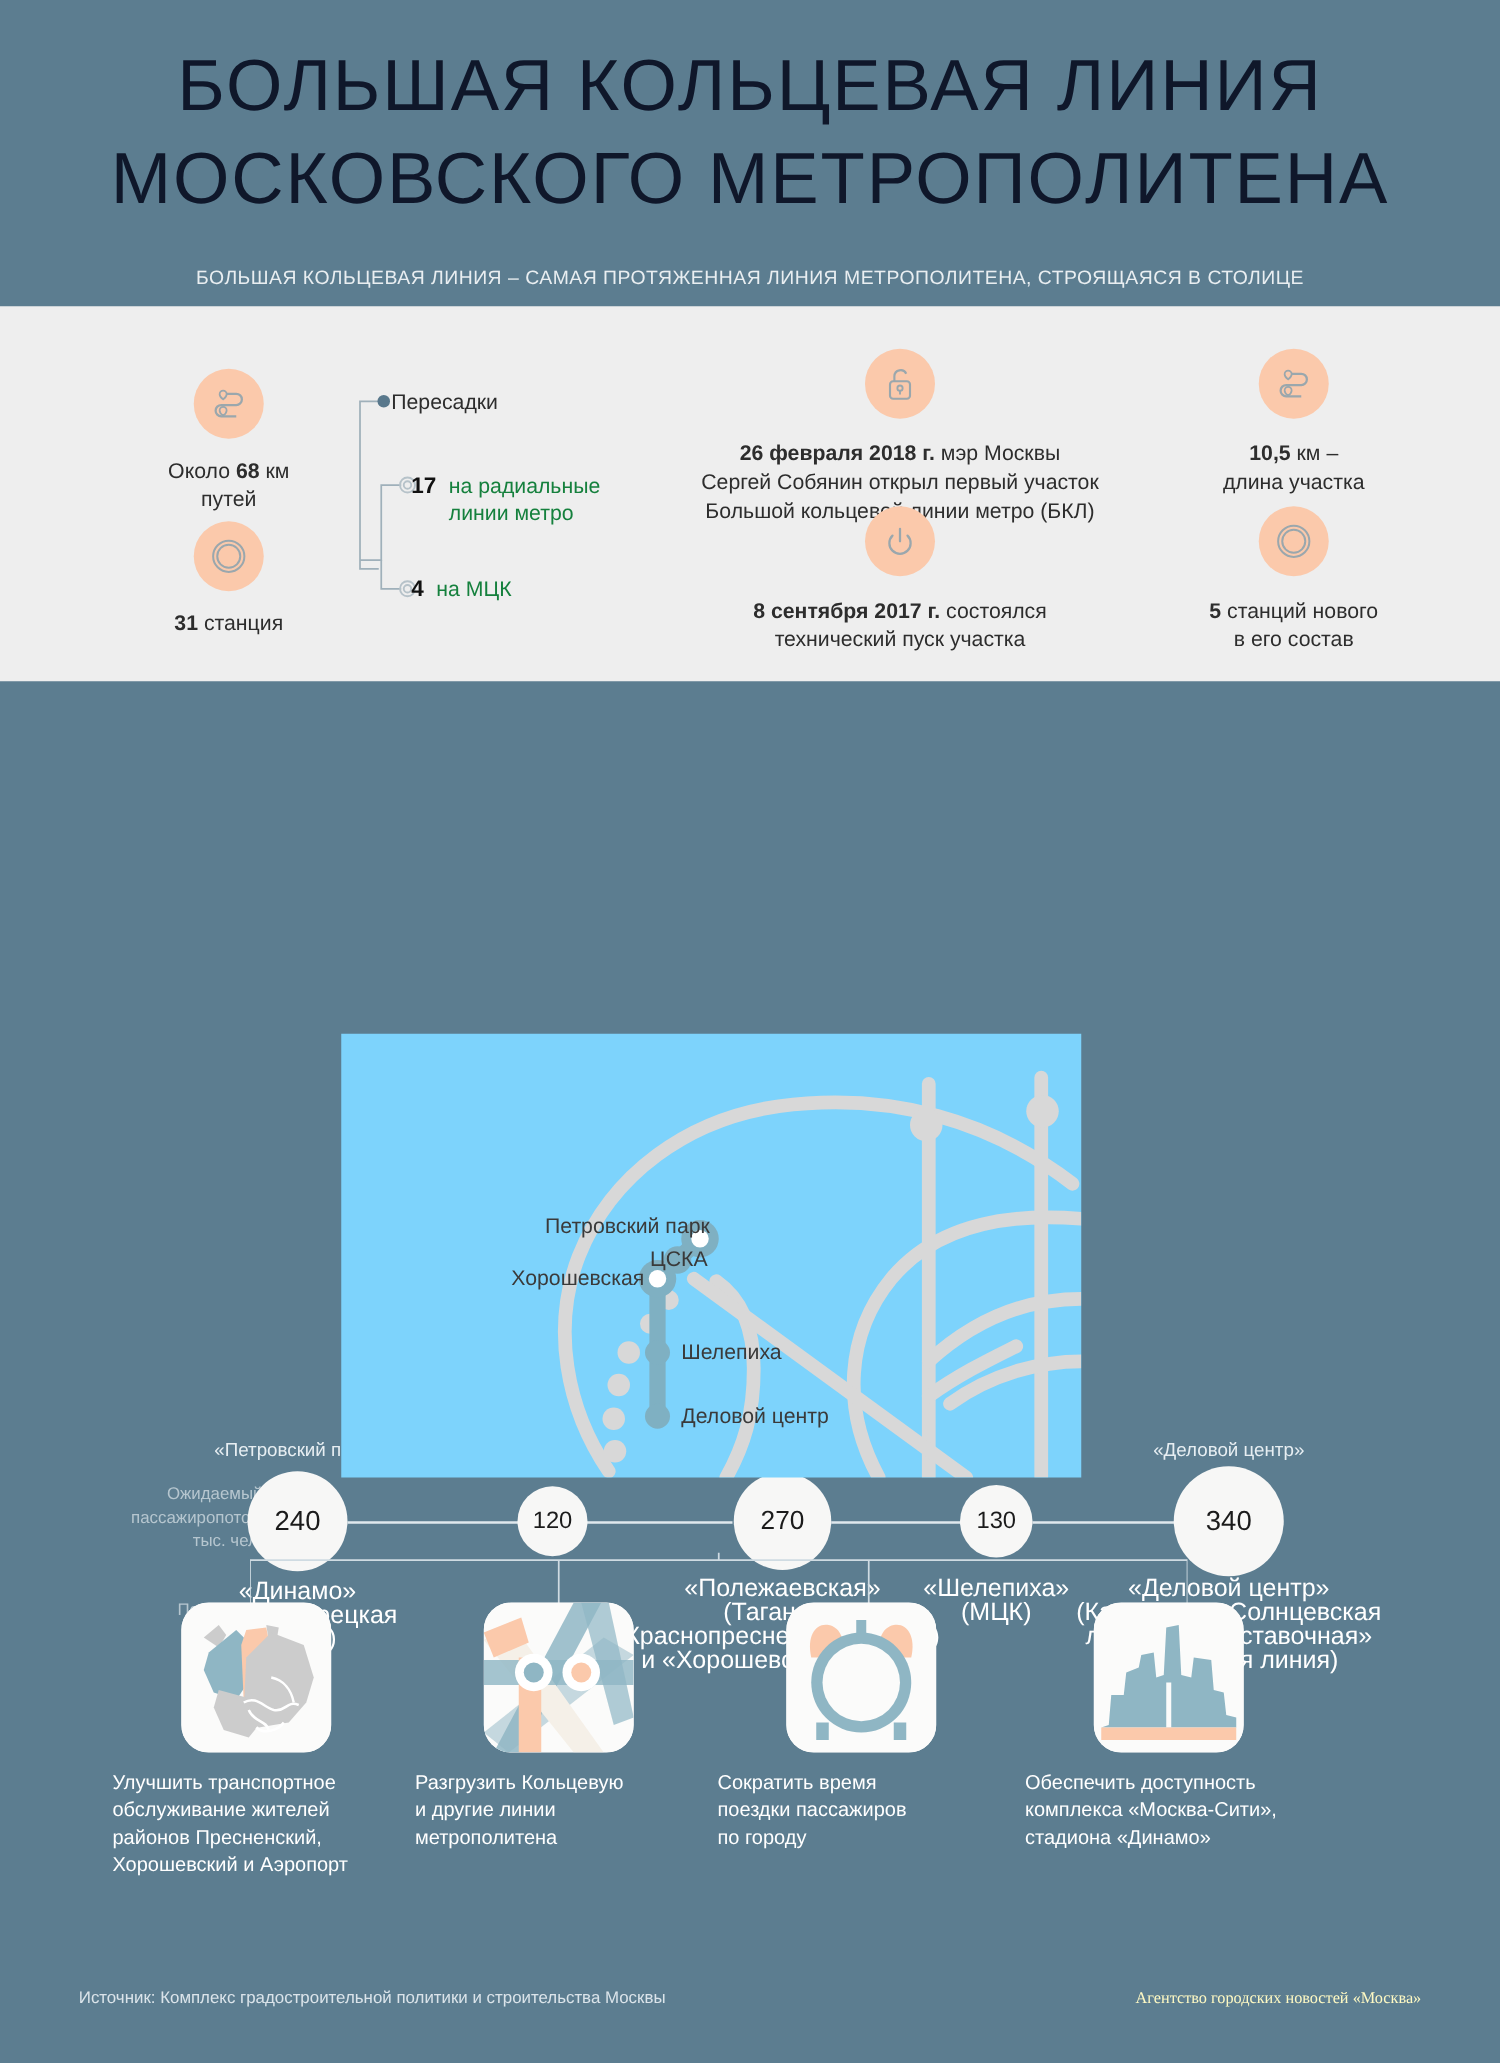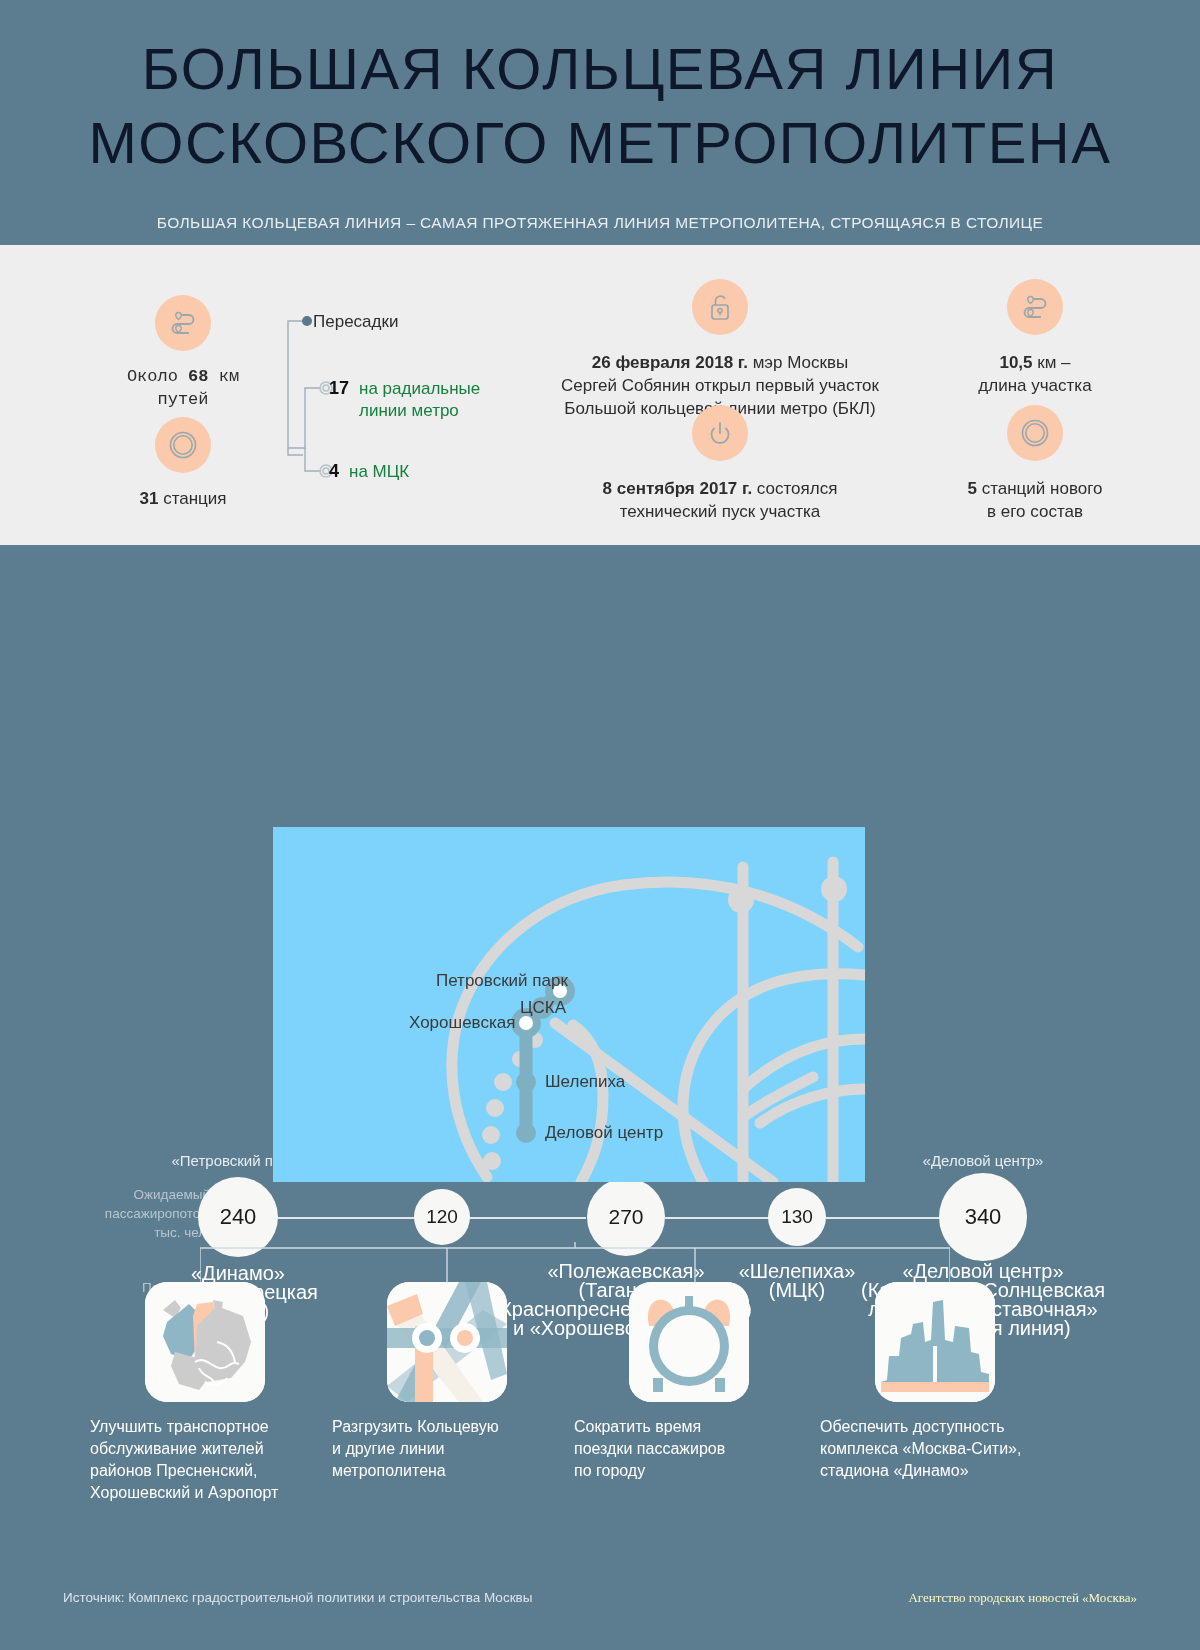--- a/index.html
+++ b/index.html
@@ -27,21 +27,21 @@
 
   
   .stats { position:absolute; left:0; top:245px; width:1200px; height:300px; background:#eeeeee; }
 
   .icon-circle {
     width:56px; height:56px; border-radius:50%;
     background:#fbc9ab; display:flex; align-items:center; justify-content:center;
   }
   .icon-circle svg { display:block; }
 
-  .stat-a { position:absolute; left:83px; top:50px; width:200px; text-align:center;font-family:Liberation Mono, monospace; }
+  .stat-a { position:absolute; left:83px; top:50px; width:200px; text-align:center; }
   .stat-a .icon-circle { margin:0 auto 14px; }
   .stat-b { position:absolute; left:83px; top:172px; width:200px; text-align:center; }
   .stat-b .icon-circle { margin:0 auto 14px; }
   .stat-text { font-size:17px; color:#2d2d2d; line-height:23px; }
   .stat-text b { font-weight:700; }
 
   
   .tree { position:absolute; left:285px; top:58px; width:260px; height:180px; }
   .tree svg { position:absolute; left:0; top:0; }
   .tree-label-main {

